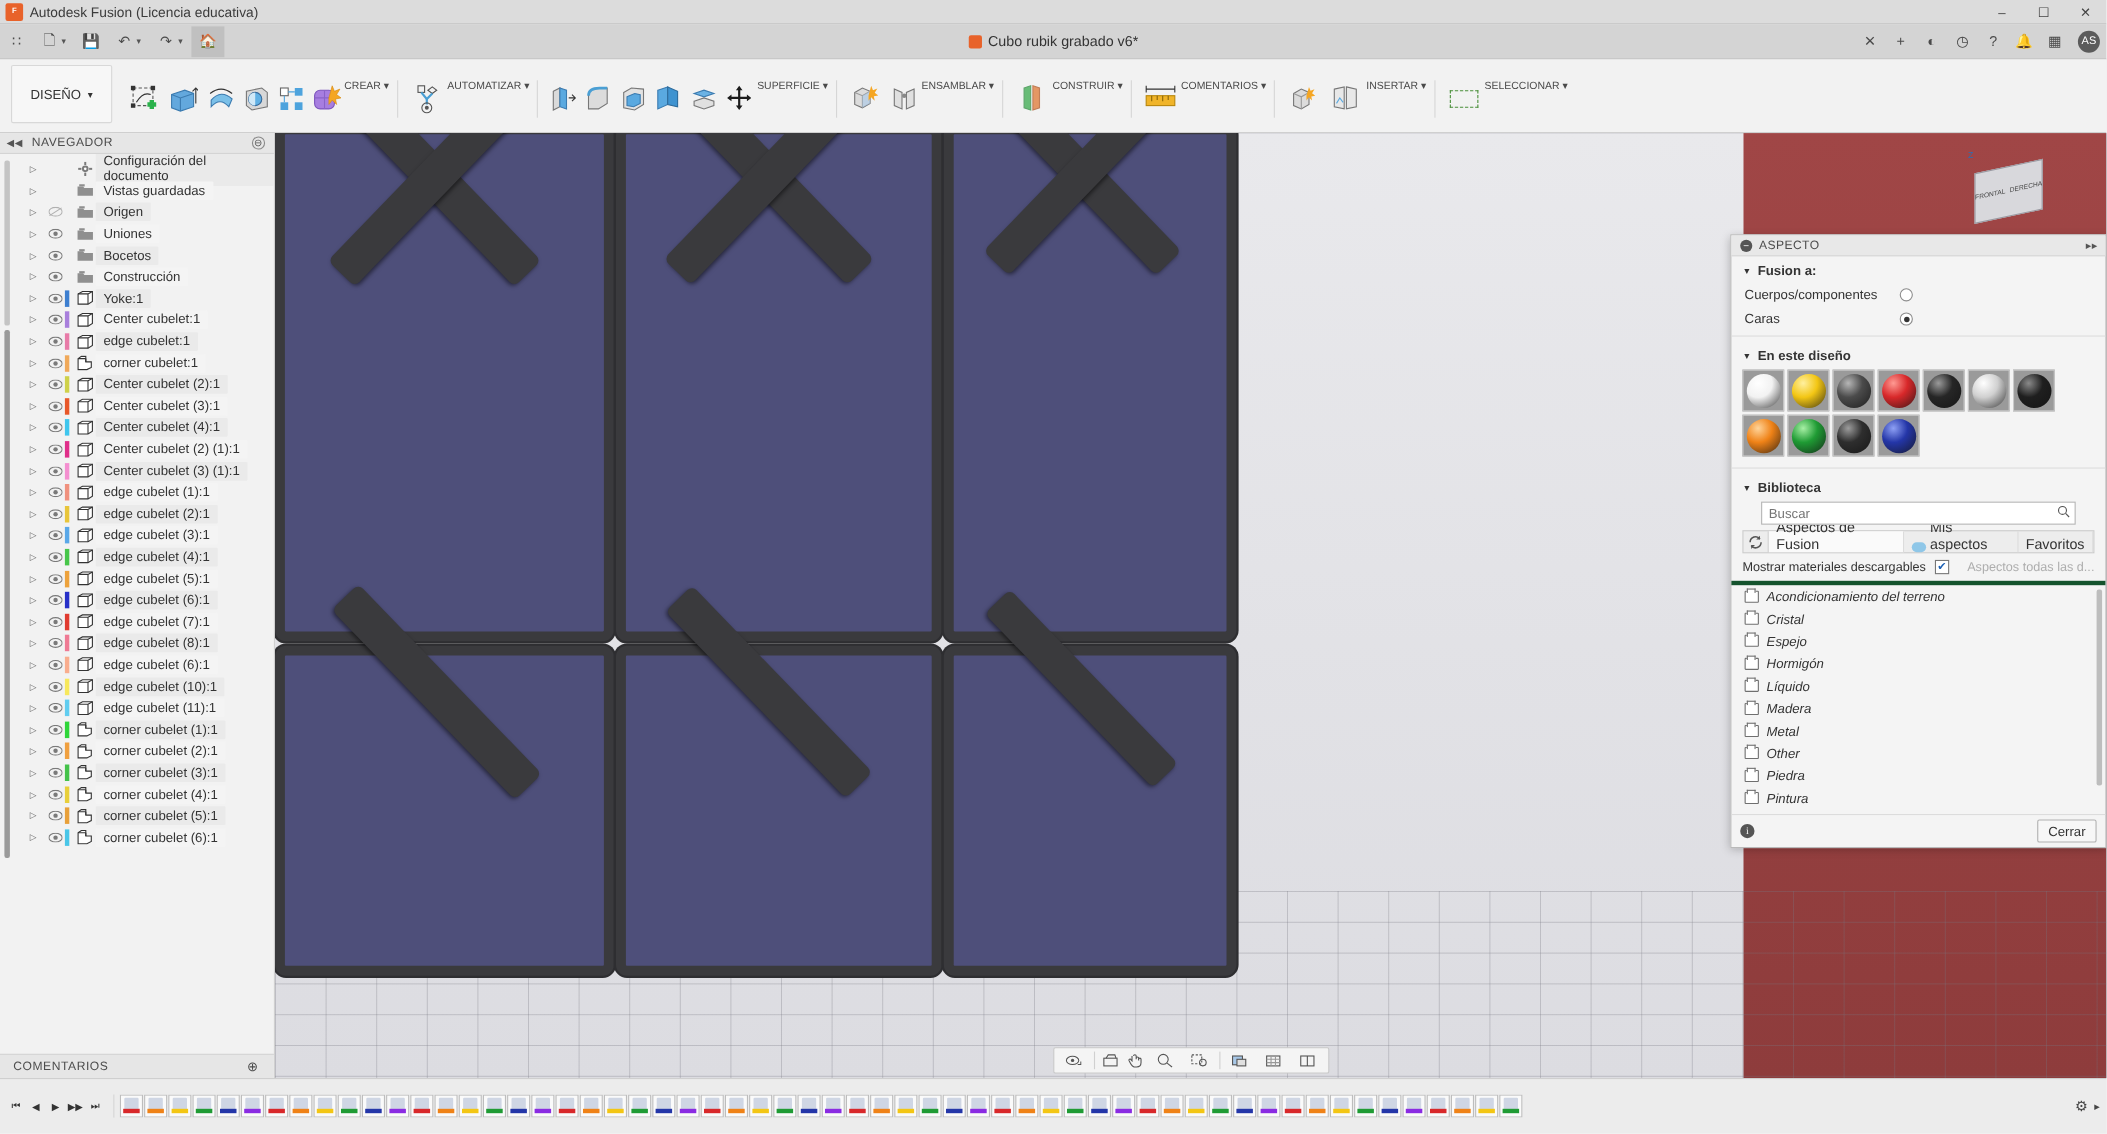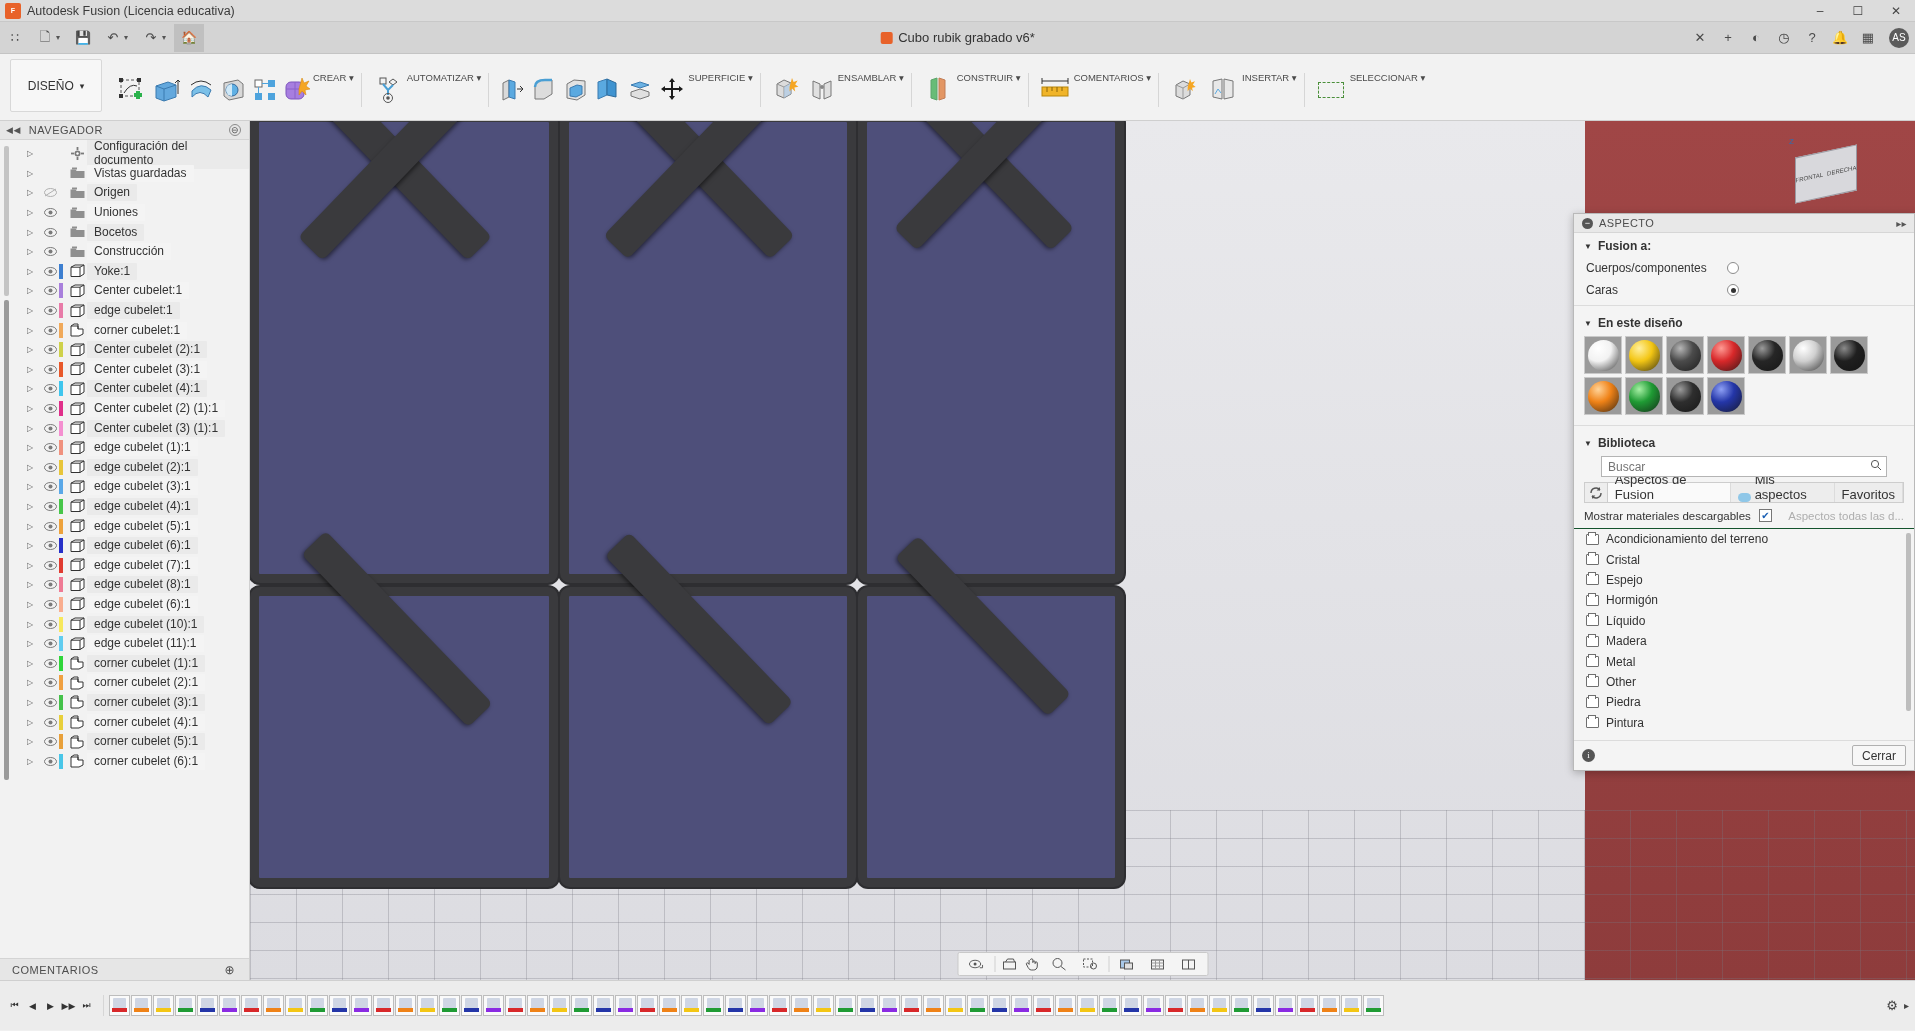--- a/index.html
+++ b/index.html
@@ -168,21 +168,21 @@
   .lib-tab { padding: 0 7px; display: flex; align-items: flex-end; gap: 4px;
     font-size: 13px; color: #333; border-right: 1px solid #dcdcdc; }
   .lib-tab.active { background: #fafafa; }
   .cloud { width: 13px; height: 9px; background: #8fc7e8; border-radius: 5px; }
   .show-row { display: flex; align-items: center; padding: 2px 10px 6px;
     font-size: 11.5px; color: #333; gap: 8px; }
   .chk { width: 13px; height: 13px; border: 1px solid #777; background: #fff;
     color: #1a5fb4; font-size: 10px; line-height: 11px; text-align: center; }
   .cancel-link { margin-left: auto; color: #aeaeae; font-size: 11.5px; }
   .lib-list { position: relative; height: 212px; overflow: hidden;
-    border-top: 1px solid #14532d; }
+    border-top: 4px solid #14532d; font-style: italic; }
   .lib-item { height: 20.4px; display: flex; align-items: center; gap: 7px;
     padding-left: 12px; font-size: 12px; color: #333; }
   .folder { width: 13px; height: 11px; border: 1px solid #6f6f6f; border-radius: 1px;
     position: relative; background: #fff; flex: 0 0 13px; }
   .folder::before { content: ''; position: absolute; left: 1px; top: -3px;
     width: 6px; height: 3px; border: 1px solid #6f6f6f; border-bottom: none;
     background: #fff; }
   .lib-scroll { position: absolute; right: 3px; top: 4px; width: 5px; height: 178px;
     background: #bdbdbd; border-radius: 2px; }
   .asp-footer { height: 30px; border-top: 1px solid #dcdcdc; display: flex;

